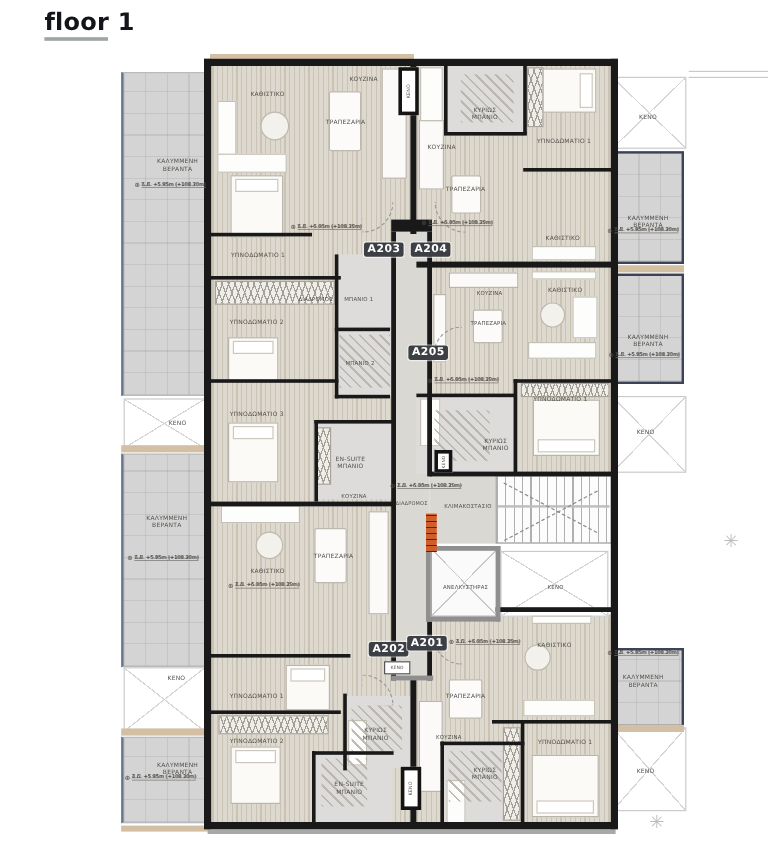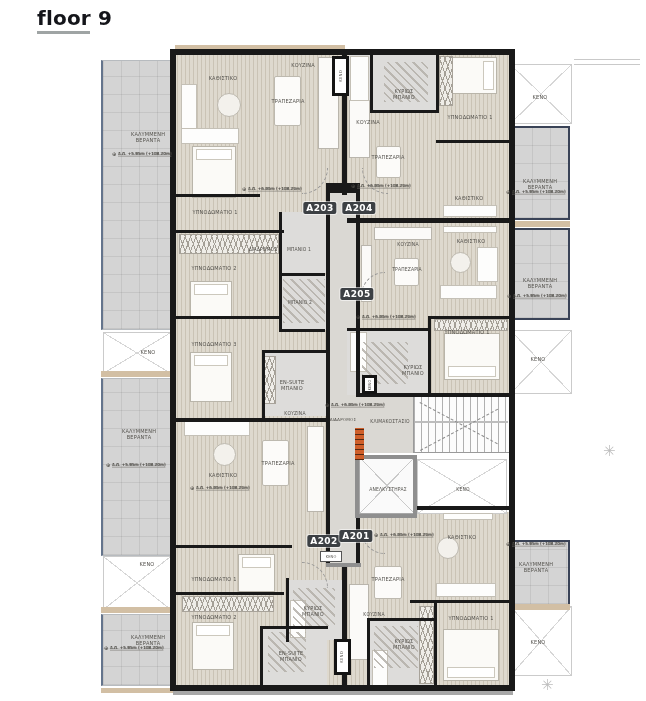--- a/index.html
+++ b/index.html
@@ -49,21 +49,21 @@
   .badge{transform:translate(-50%,-50%);background:#3c4044;color:#fff;font-size:9px;font-weight:bold;padding:1px 3px;border-radius:2px;letter-spacing:.4px;box-shadow:0 0 0 1px rgba(255,255,255,.55);white-space:nowrap;}
   .rlabel{color:#54524d;font-size:8px;letter-spacing:.3px;text-align:center;line-height:1.25;white-space:pre-line;transform-origin:50% 50%;}
   .elev{color:#4e4c47;font-size:7px;line-height:1.2;white-space:nowrap;transform:scale(.6);transform-origin:0 0;}
   .elev .l1{border-bottom:1px solid #77746e;}
   .elev .ic{position:absolute;left:-10px;top:1px;font-size:9px;}
 </style>
 </head>
 <body>
 
 <div class="canvas">
-  <div class="page-title">floor 9</div>
+  <div class="page-title">floor 1</div>
   <div class="title-underline"></div>
   <div class="plan">
     <div style="position:absolute;inset:0;">
         <div class="ver l" style="left: 101px; top: 60px; width: 72px; height: 270px;"></div>
         <div class="ver l" style="left: 101px; top: 378px; width: 72px; height: 178px;"></div>
         <div class="ver l" style="left: 101px; top: 614px; width: 72px; height: 72px;"></div>
         <div class="void" style="left: 103px; top: 332px; width: 68px; height: 42px;"></div>
         <div class="void" style="left: 103px; top: 556px; width: 68px; height: 54px;"></div>
         <div class="void" style="left: 510px; top: 64px; width: 62px; height: 60px;"></div>
         <div class="ver navy" style="left: 512px; top: 126px; width: 58px; height: 94px;"></div>

